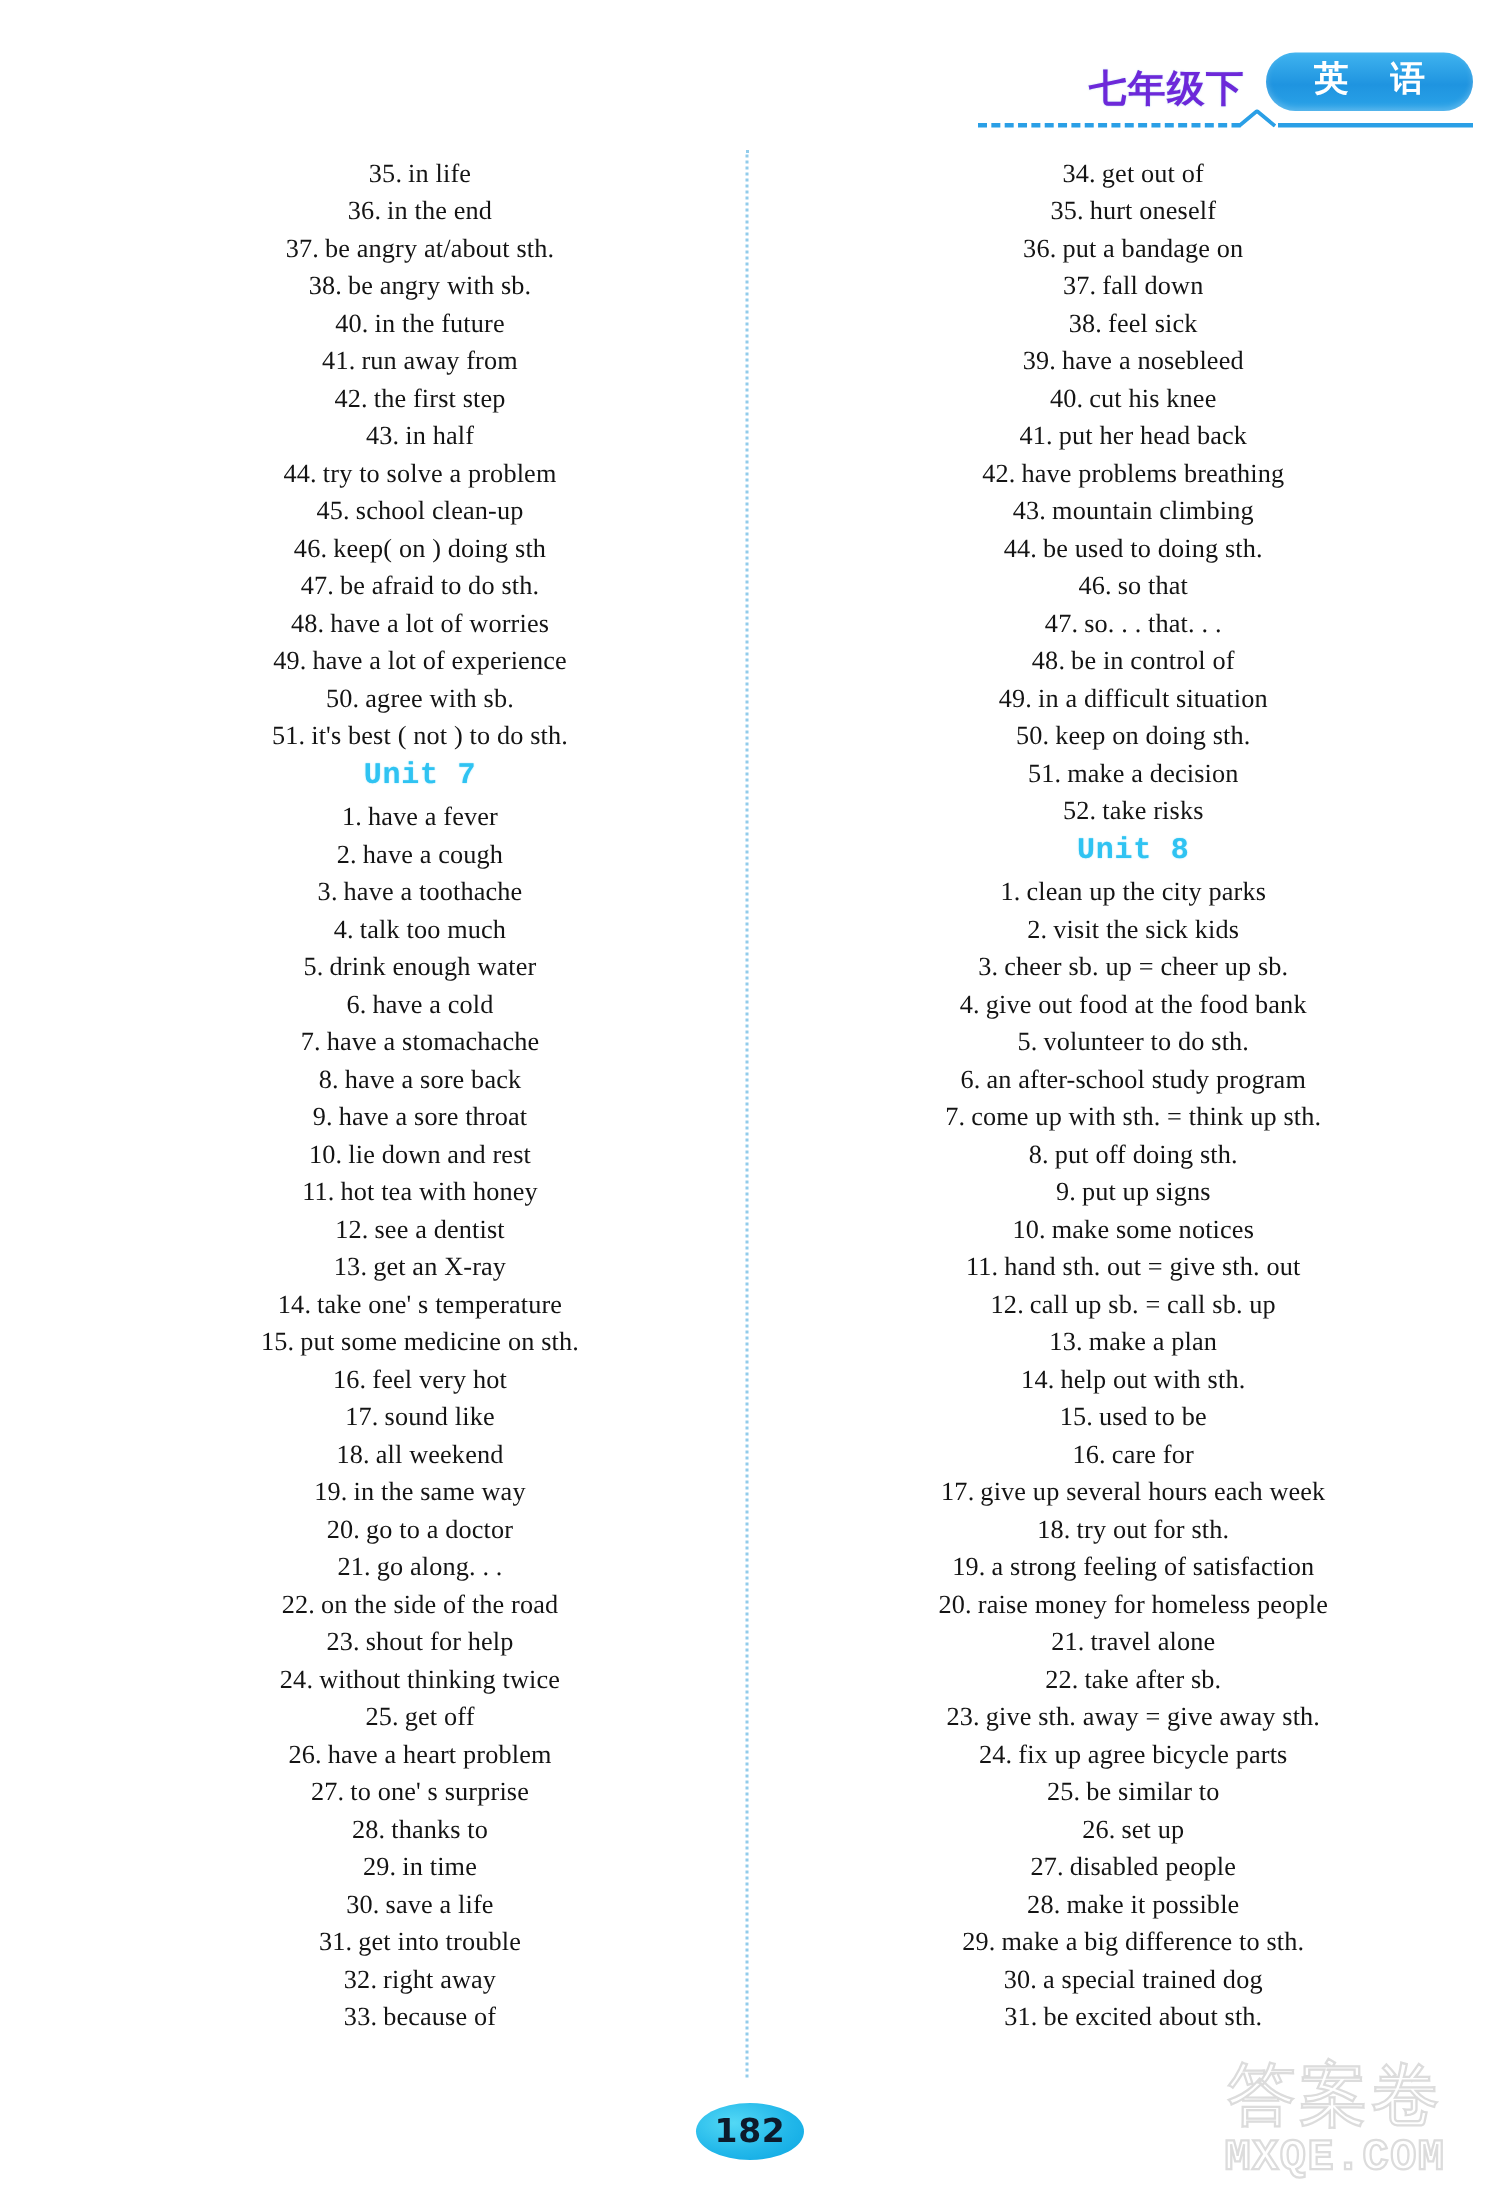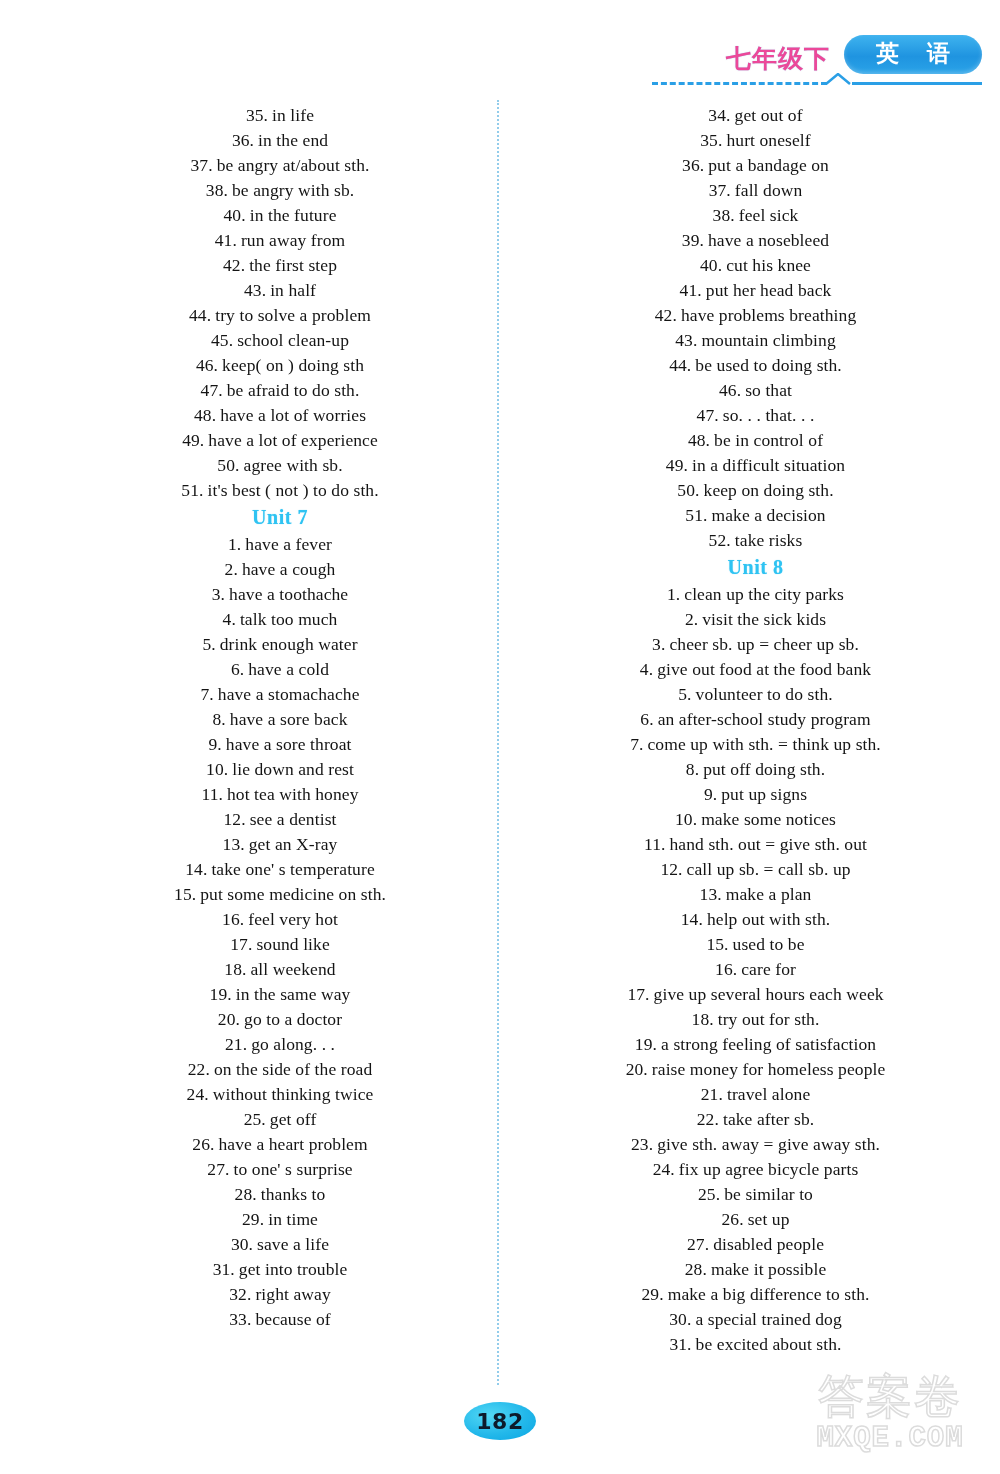--- a/index.html
+++ b/index.html
@@ -28,21 +28,21 @@
     align-items: flex-end;
     justify-content: flex-end;
     height: 46px;
     gap: 14px;
   }
   .grade-label {
     font-family: "DejaVu Sans", sans-serif;
     font-size: 25px;
     font-weight: bold;
     letter-spacing: 1px;
-    color: #ec4899;
+    color: #6d28d9;
     line-height: 1;
     padding-bottom: 3px;
     text-shadow: 0 0 1px rgba(60,150,220,0.5);
   }
   .subject-badge {
     background: linear-gradient(180deg, #3fb3ef 0%, #1f94e0 55%, #2aa3e8 100%);
     color: #ffffff;
     font-family: "DejaVu Sans", sans-serif;
     font-size: 23px;
     font-weight: bold;
@@ -122,21 +122,21 @@
     letter-spacing: 0.1px;
   }
   .entry .num {
     display: inline-block;
   }
   .entry .txt {
     display: inline-block;
     margin-left: 4px;
   }
   .unit-head {
-    font-family: Liberation Serif, serif;
+    font-family: Liberation Mono, monospace;
     font-size: 20px;
     font-weight: bold;
     color: #2fc3f2;
     line-height: 29px;
     height: 29px;
     letter-spacing: 0.5px;
     text-shadow: 0 0 1px rgba(47,195,242,0.6);
   }
 
   
@@ -247,20 +247,21 @@
         <div class="entry"><span class="num">13.</span><span class="txt">get an X-ray</span></div>
         <div class="entry"><span class="num">14.</span><span class="txt">take one' s temperature</span></div>
         <div class="entry"><span class="num">15.</span><span class="txt">put some medicine on sth.</span></div>
         <div class="entry"><span class="num">16.</span><span class="txt">feel very hot</span></div>
         <div class="entry"><span class="num">17.</span><span class="txt">sound like</span></div>
         <div class="entry"><span class="num">18.</span><span class="txt">all weekend</span></div>
         <div class="entry"><span class="num">19.</span><span class="txt">in the same way</span></div>
         <div class="entry"><span class="num">20.</span><span class="txt">go to a doctor</span></div>
         <div class="entry"><span class="num">21.</span><span class="txt">go along. . .</span></div>
         <div class="entry"><span class="num">22.</span><span class="txt">on the side of the road</span></div>
+        <div class="entry"><span class="num">23.</span><span class="txt">shout for help</span></div>
         <div class="entry"><span class="num">24.</span><span class="txt">without thinking twice</span></div>
         <div class="entry"><span class="num">25.</span><span class="txt">get off</span></div>
         <div class="entry"><span class="num">26.</span><span class="txt">have a heart problem</span></div>
         <div class="entry"><span class="num">27.</span><span class="txt">to one' s surprise</span></div>
         <div class="entry"><span class="num">28.</span><span class="txt">thanks to</span></div>
         <div class="entry"><span class="num">29.</span><span class="txt">in time</span></div>
         <div class="entry"><span class="num">30.</span><span class="txt">save a life</span></div>
         <div class="entry"><span class="num">31.</span><span class="txt">get into trouble</span></div>
         <div class="entry"><span class="num">32.</span><span class="txt">right away</span></div>
         <div class="entry"><span class="num">33.</span><span class="txt">because of</span></div>

